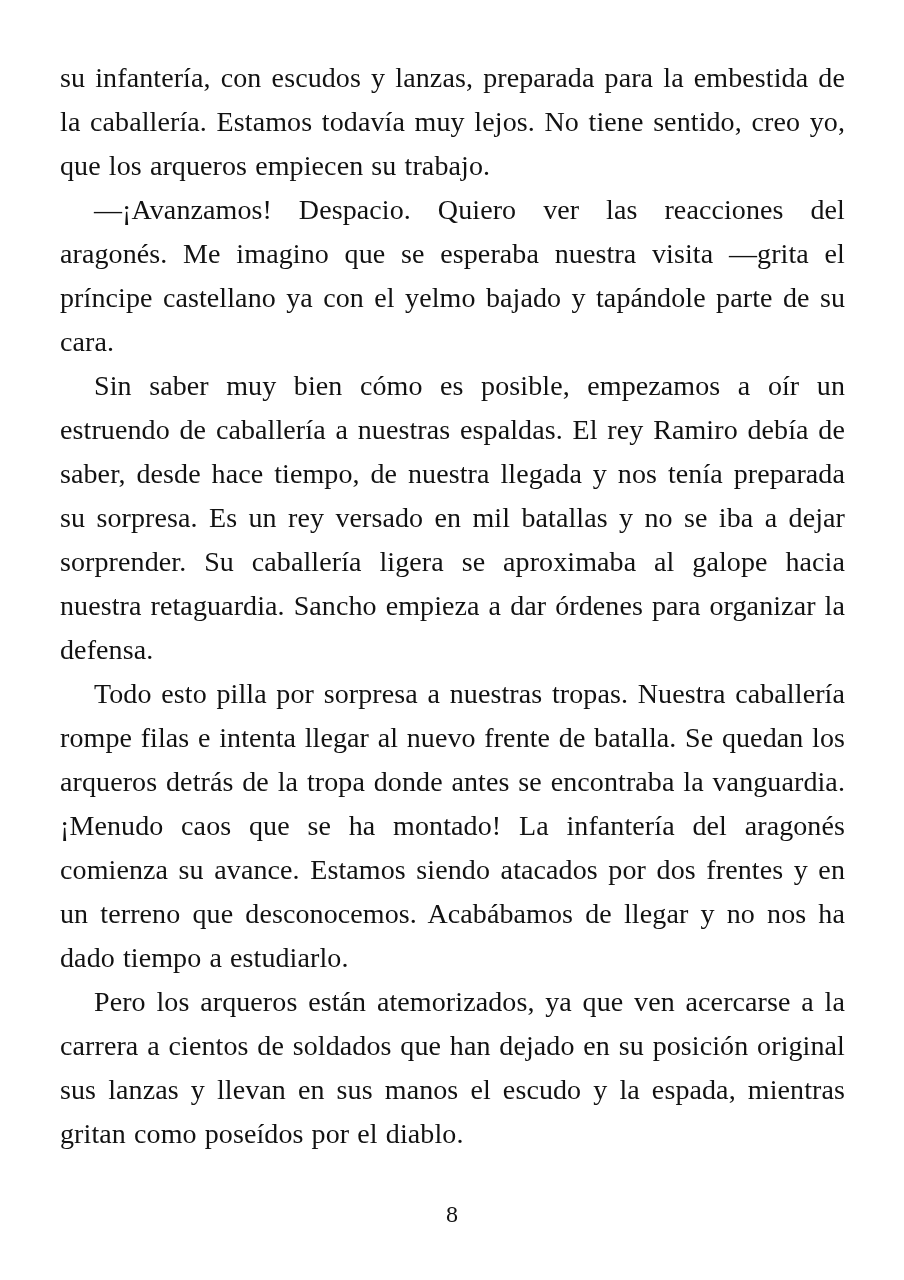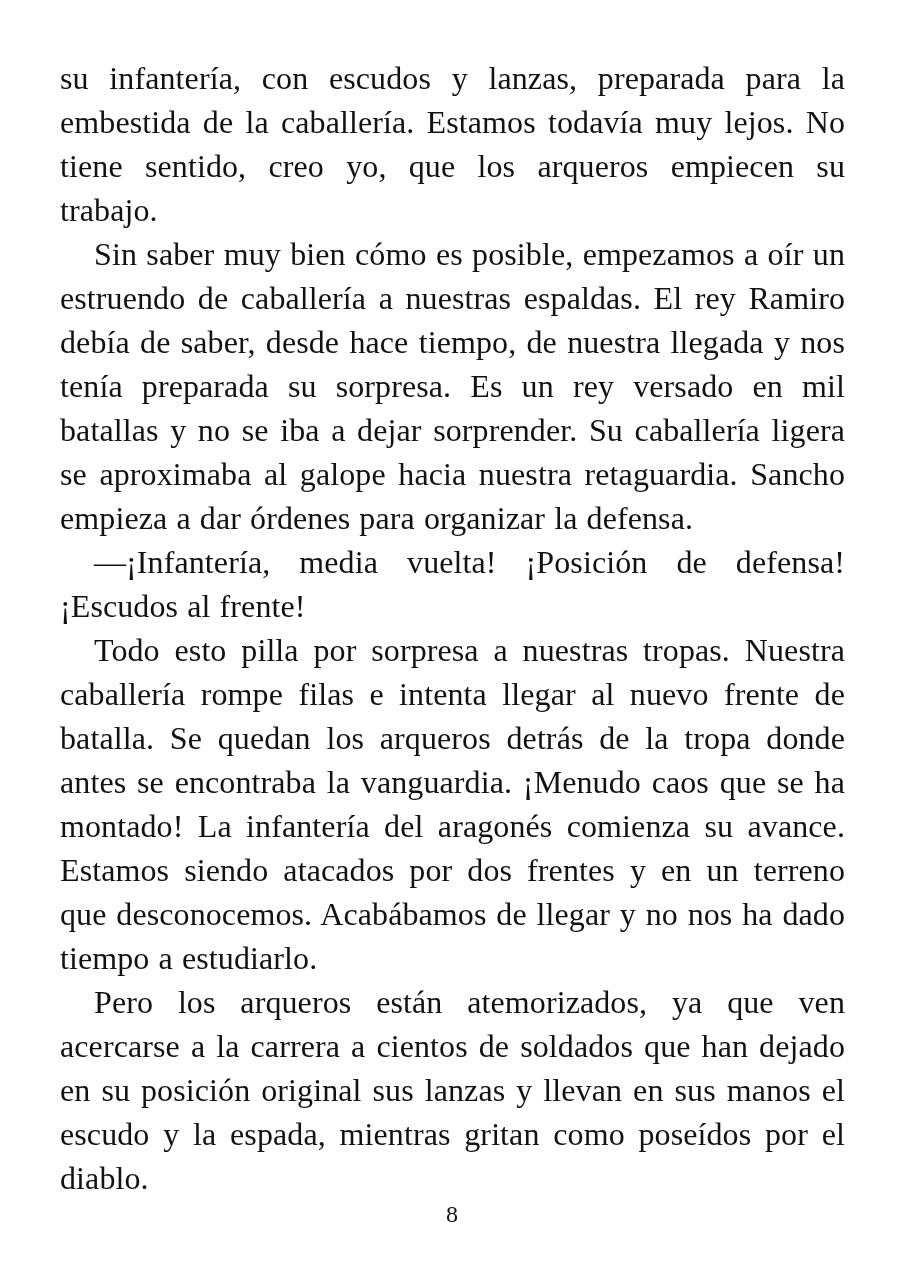--- a/index.html
+++ b/index.html
@@ -20,21 +20,21 @@
     width: 904px;
     height: 1280px;
     padding: 56px 59px 0 60px;
     background: #ffffff;
   }
   .text-block {
     width: 100%;
   }
   .para {
     margin: 0;
-    font-size: 32px;
+    font-size: 28px;
     line-height: 44px;
     text-align: justify;
     letter-spacing: 0.1px;
     word-spacing: 1px;
   }
   .para.indent {
     text-indent: 34px;
   }
   .para.justify-last {
     text-align-last: justify;
@@ -49,20 +49,20 @@
     line-height: 1;
     color: #121212;
   }
 </style>
 </head>
 <body>
 
 <div class="page">
   <div class="text-block">
     <p class="para">su infantería, con escudos y lanzas, preparada para la embestida de la caballería. Estamos todavía muy lejos. No tiene sentido, creo yo, que los arqueros empiecen su trabajo.</p>
+    <p class="para indent">—¡Avanzamos! Despacio. Quiero ver las reacciones del aragonés. Me imagino que se esperaba nuestra visita —grita el príncipe castellano ya con el yelmo bajado y tapándole parte de su cara.</p>
     <p class="para indent">Sin saber muy bien cómo es posible, empezamos a oír un estruendo de caballería a nuestras espaldas. El rey Ramiro debía de saber, desde hace tiempo, de nuestra llegada y nos tenía preparada su sorpresa. Es un rey versado en mil batallas y no se iba a dejar sorprender. Su caballería ligera se aproximaba al galope hacia nuestra retaguardia. Sancho empieza a dar órdenes para organizar la defensa.</p>
-    <p class="para indent">—¡Infantería, media vuelta! ¡Posición de defensa! ¡Escudos al frente!</p>
     <p class="para indent">Todo esto pilla por sorpresa a nuestras tropas. Nuestra caballería rompe filas e intenta llegar al nuevo frente de batalla. Se quedan los arqueros detrás de la tropa donde antes se encontraba  la vanguardia. ¡Menudo caos que se ha montado! La infantería del aragonés comienza su avance. Estamos siendo atacados por dos frentes y en un terreno que desconocemos. Acabábamos de llegar y no nos ha dado tiempo a estudiarlo.</p>
     <p class="para indent">Pero los arqueros están atemorizados, ya que ven acercarse a la carrera a cientos de soldados que han dejado en su posición original sus lanzas y llevan en sus manos el escudo y la espada, mientras gritan como poseídos por el diablo.</p>
   </div>
 
   <div class="page-number">8</div>
 </div>
 
 </body></html>

